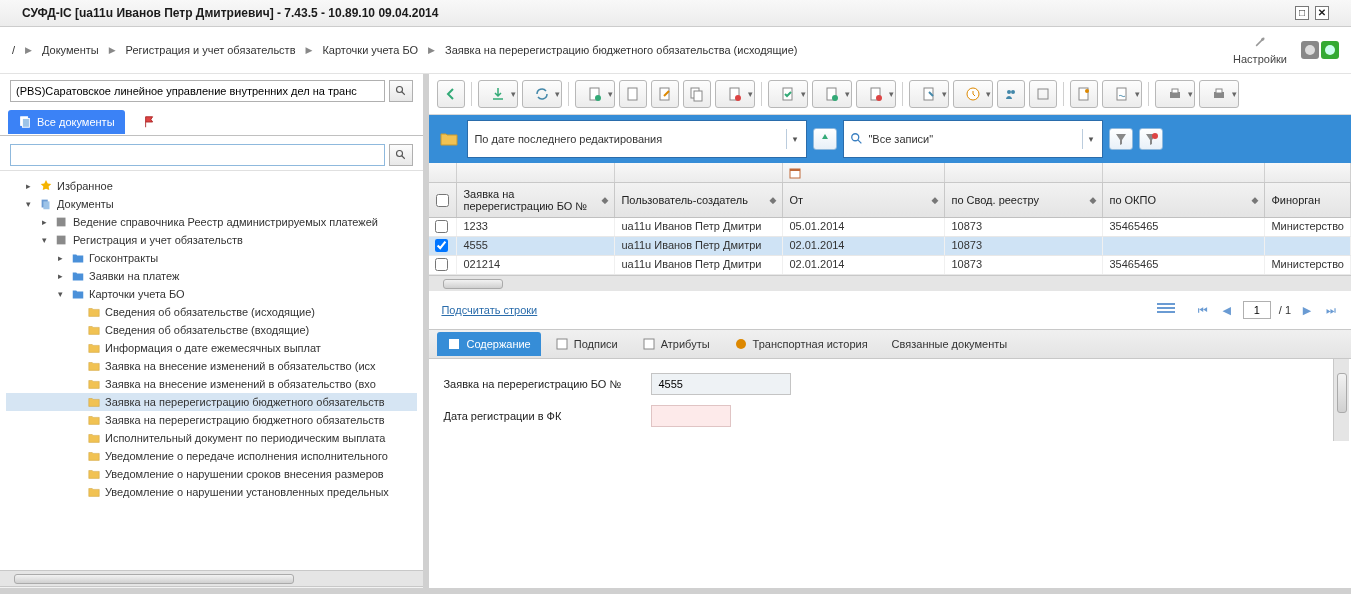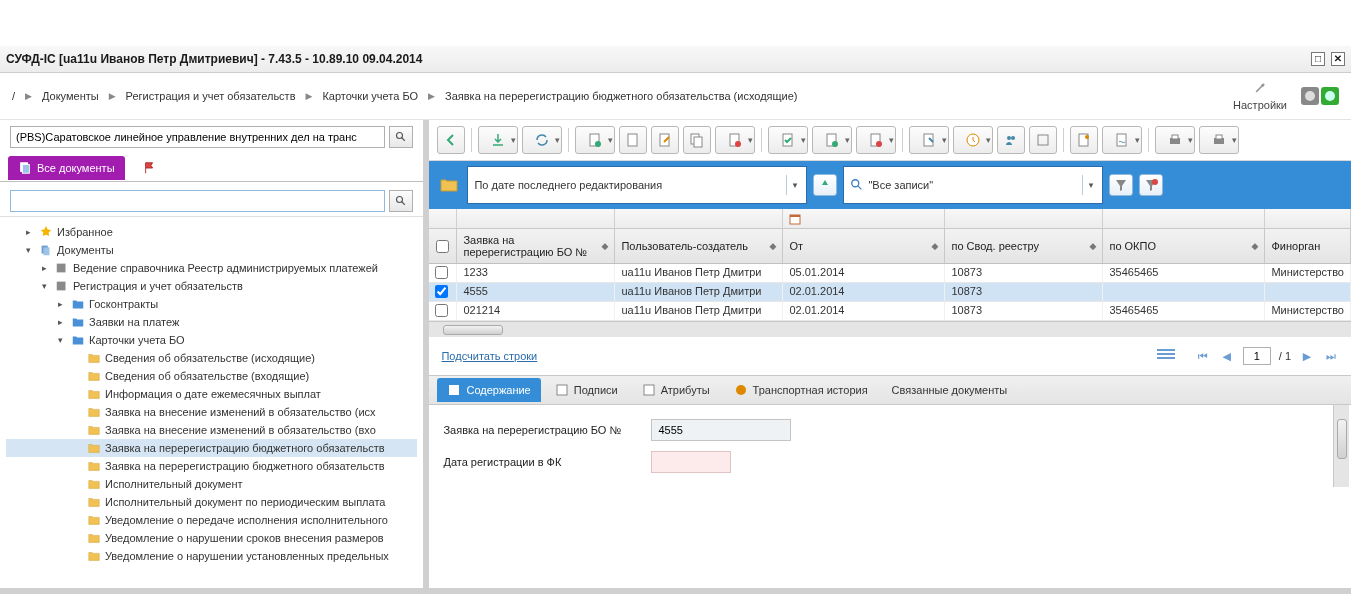--- a/index.html
+++ b/index.html
@@ -1,18 +1,18 @@
 <!DOCTYPE html>
 <html><head>
 <meta charset="utf-8">
 <style>
 * { box-sizing: border-box; margin: 0; padding: 0; }
 body { font-family: Arial, sans-serif; font-size: 11px; background: #fff; color: #333; overflow: hidden; width: 1351px; height: 594px; position: relative; }
 
-.window-header { background: linear-gradient(#f8f8f8, #ececec); border-bottom: 1px solid #ccc; padding: 6px 6px; display: flex; justify-content: space-between; align-items: flex-end; font-weight: bold; font-size: 12px; color: #1a1a1a; margin-top: 46px; }
+.window-header { background: linear-gradient(#f8f8f8, #ececec); border-bottom: 1px solid #ccc; padding: 6px 22px; display: flex; justify-content: space-between; align-items: flex-end; font-weight: bold; font-size: 12px; color: #1a1a1a; }
 .window-header .title { flex: 1; }
 .window-controls { display: flex; gap: 6px; }
 .win-btn { width: 14px; height: 14px; border: 1px solid #777; background: #fff; cursor: pointer; font-size: 10px; line-height: 12px; text-align: center; }
 
 .breadcrumb { padding: 8px 12px; display: flex; align-items: center; gap: 14px; font-size: 11px; color: #333; border-bottom: 1px solid #e3e3e3; }
 .bc-item { cursor: pointer; }
 .bc-sep { color: #888; font-size: 9px; margin: 0 -4px; }
 .settings-link { display: flex; align-items: center; gap: 4px; cursor: pointer; color: #444; flex-direction: column; }
 .breadcrumb .spacer { flex: 1; }
 .wrench-icon { width: 14px; height: 14px; fill: #999; }
@@ -21,21 +21,21 @@
 .ri.gray { background: #888; } .ri.green { background: #3a3; }
 
 .main-layout { display: flex; height: 530px; }
 .sidebar { width: 463px; border-right: 6px solid #d0d0d0; display: flex; flex-direction: column; background: #fff; }
 .org-row { padding: 6px 10px; display: flex; align-items: center; gap: 4px; }
 .org-input { flex: 1; border: 1px solid #b0b0b0; padding: 3px 5px; font-size: 11px; height: 22px; background: #fff; }
 .search-btn { width: 24px; height: 22px; border: 1px solid #b0b0b0; background: linear-gradient(#fcfcfc,#e8e8e8); cursor: pointer; display: flex; align-items: center; justify-content: center; }
 .magnifier { width: 12px; height: 12px; fill: #555; }
 
 .tab-row { display: flex; align-items: center; background: #fff; padding: 0 8px; border-bottom: 1px solid #c0c0c0; height: 28px; }
-.side-tab { background: #a21caf; color: #fff; padding: 5px 10px; border-radius: 3px 3px 0 0; display: flex; align-items: center; gap: 5px; cursor: pointer; font-size: 11px; }
+.side-tab { background: #3b82f6; color: #fff; padding: 5px 10px; border-radius: 3px 3px 0 0; display: flex; align-items: center; gap: 5px; cursor: pointer; font-size: 11px; }
 .doc-icon { width: 14px; height: 14px; fill: #fff; }
 .side-flag { margin-left: 18px; width: 14px; height: 14px; cursor: pointer; }
 
 .side-search { padding: 8px 10px 4px; display: flex; gap: 4px; border-bottom: 1px solid #e0e0e0; }
 .side-search input { flex: 1; border: 1px solid #8fb9dd; padding: 3px 5px; height: 22px; font-size: 11px; }
 
 .tree { padding: 6px 6px; overflow: hidden; flex: 1; font-size: 11px; line-height: 18px; }
 .tree-item { display: flex; align-items: center; gap: 4px; padding: 0 0 0 4px; white-space: nowrap; cursor: pointer; }
 .tree-item .tri { width: 9px; color: #555; font-size: 9px; }
 .tree-item .ico { width: 14px; height: 14px; display: inline-flex; align-items: center; justify-content: center; }
@@ -281,27 +281,20 @@
           <svg class="ico folder" viewBox="0 0 16 16">
             <path d="M2 4h4l1 1h7v8H2z"></path>
           </svg>
           <span>Заявка на перерегистрацию бюджетного обязательств</span>
         </div>
       <div class="tree-item indent4">
           <span class="tri"></span>
           <svg class="ico folder" viewBox="0 0 16 16">
             <path d="M2 4h4l1 1h7v8H2z"></path>
           </svg>
-          <span>Исполнительный документ</span>
-        </div>
-      <div class="tree-item indent4">
-          <span class="tri"></span>
-          <svg class="ico folder" viewBox="0 0 16 16">
-            <path d="M2 4h4l1 1h7v8H2z"></path>
-          </svg>
           <span>Исполнительный документ по периодическим выплата</span>
         </div>
       <div class="tree-item indent4">
           <span class="tri"></span>
           <svg class="ico folder" viewBox="0 0 16 16">
             <path d="M2 4h4l1 1h7v8H2z"></path>
           </svg>
           <span>Уведомление о передаче исполнения исполнительного</span>
         </div>
       <div class="tree-item indent4">

